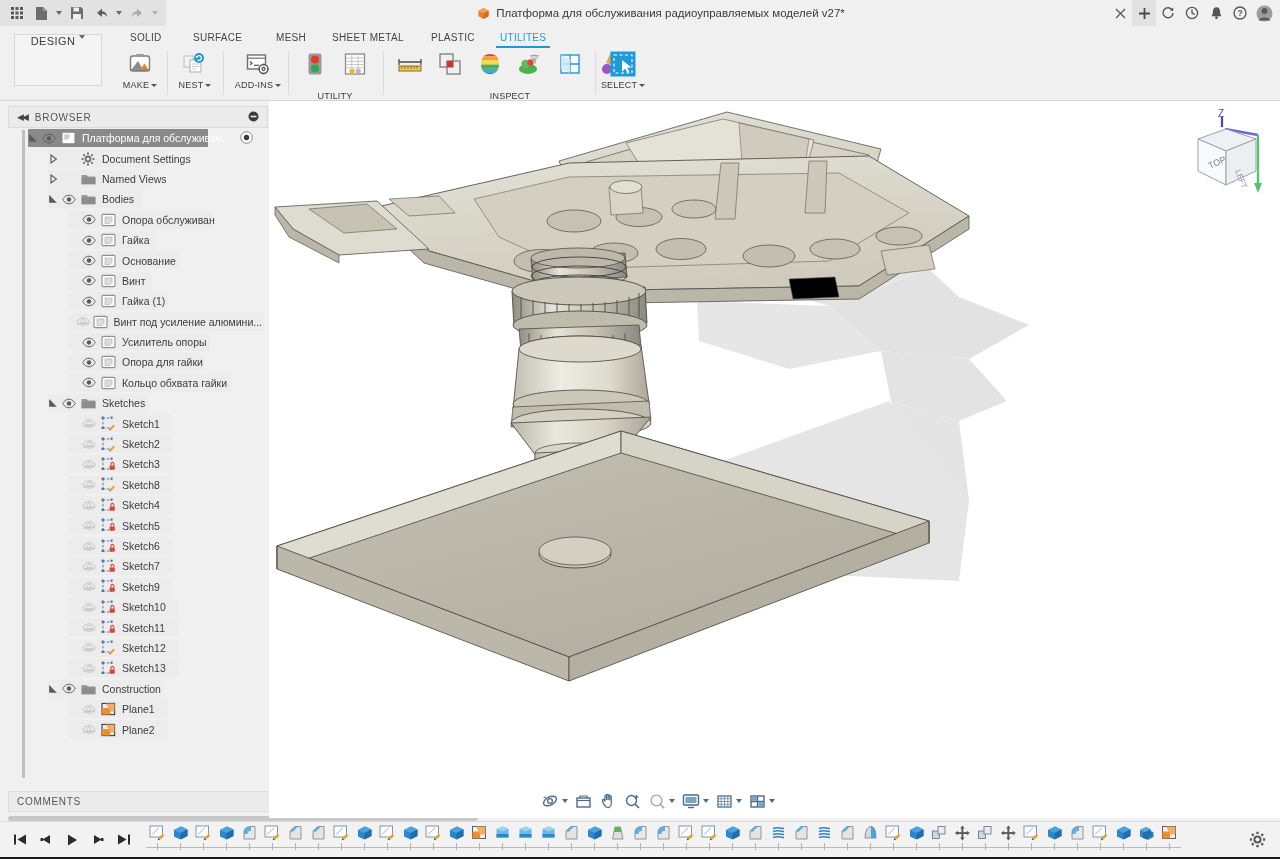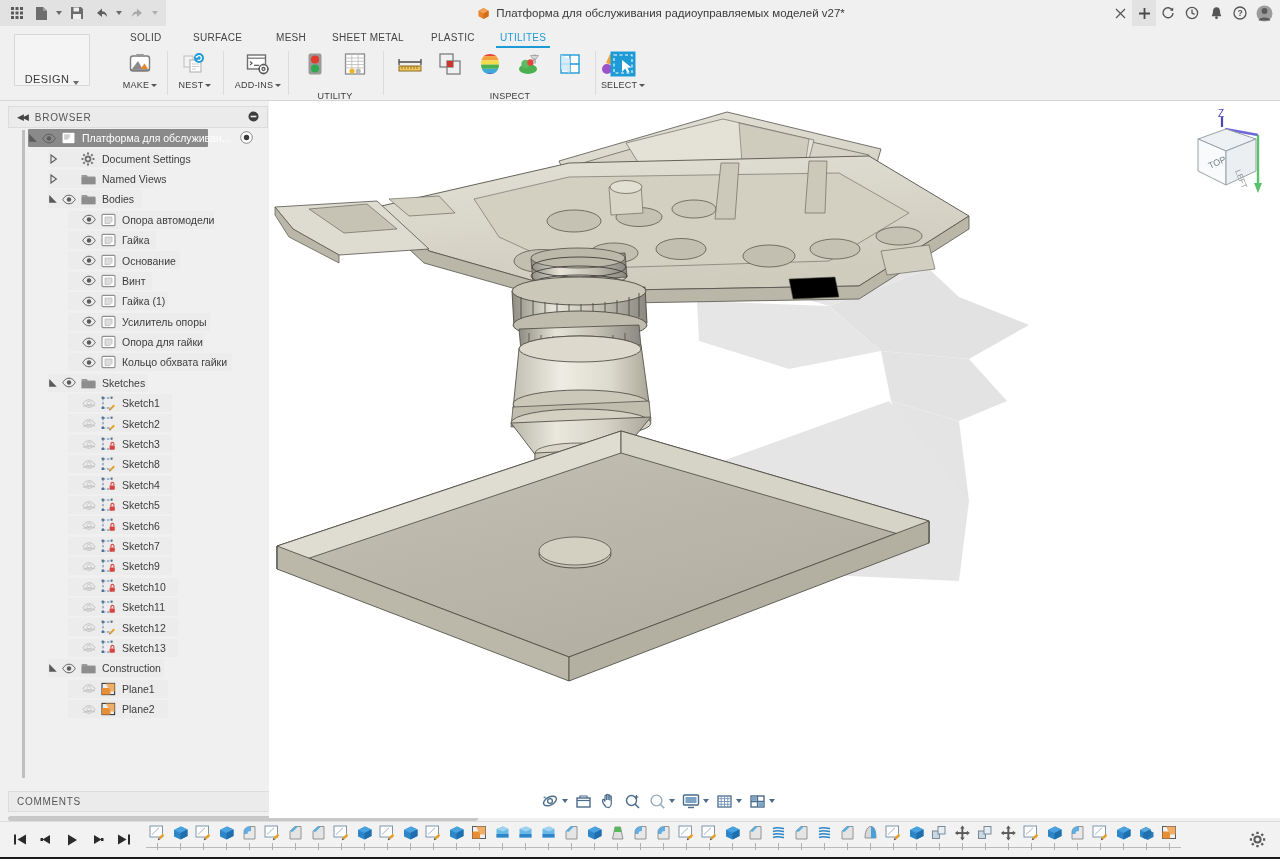--- a/index.html
+++ b/index.html
@@ -41,23 +41,23 @@
   }
   .tb-plus { background:#e2e2e2; }
 
   
   .ribbon {
     position:absolute; top:26px; left:0; width:1280px; height:75px;
     background:#f0f0f0;
     border-bottom:1px solid #d6d6d6;
   }
   .design-box {
-    position:absolute; left:14px; top:8px; width:76px; height:52px;
+    position:absolute; left:14px; top:8px; width:88px; height:52px;
     border:1px solid #d8d8d8; background:#f4f4f4;
-    display:flex; align-items:flex-end; justify-content:center; gap:4px;
+    display:flex; align-items:flex-start; justify-content:center; gap:4px;
     font-size:11px; letter-spacing:.4px; color:#3a3a3a; cursor:pointer;
   }
   .tabrow { position:absolute; left:110px; top:0; right:0; height:22px; }
   .rtab {
     position:absolute; top:6px; font-size:10px; letter-spacing:.3px;
     color:#444; cursor:pointer; text-align:center; white-space:nowrap;
   }
   .rtab.active { color:#1e9bd7; }
   .rtab.active:after {
     content:''; position:absolute; left:-4px; right:-4px; bottom:-5px;
@@ -557,21 +557,21 @@
               <path d="M7 1.2 C2.8 1.2 .8 5.5 .8 5.5 C.8 5.5 2.8 9.8 7 9.8 C11.2 9.8 13.2 5.5 13.2 5.5 C13.2 5.5 11.2 1.2 7 1.2 Z" fill="none" stroke="#5a5a5a" stroke-width="1"></path>
               <circle cx="7" cy="5.5" r="2.2" fill="#5a5a5a"></circle>
             </svg>
           </span>
           <span class="ticon">
             <svg width="15" height="14" viewBox="0 0 15 14">
               <rect x="1" y="1.4" width="13" height="11.2" rx="1" fill="#fff" stroke="#8f8f8f" stroke-width="1.1"></rect>
               <path d="M4 4 h7 v4.4 l-2.2 2.2 h-4.8 Z" fill="#dcdcdc" stroke="#b4b4b4" stroke-width=".7"></path>
             </svg>
           </span>
-          <span class="tlabel">Опора автомодели</span>
+          <span class="tlabel">Опора обслуживан</span>
         </div>
         <div class="trow">
           <div class="hl" style="left: 60px; width: 88px;"></div>
           <span class="tspacer" style="width: 58px;"></span>
           <span class="tarrow"></span>
           <span class="eye">
             <svg width="14" height="11" viewBox="0 0 14 11">
               <path d="M7 1.2 C2.8 1.2 .8 5.5 .8 5.5 C.8 5.5 2.8 9.8 7 9.8 C11.2 9.8 13.2 5.5 13.2 5.5 C13.2 5.5 11.2 1.2 7 1.2 Z" fill="none" stroke="#5a5a5a" stroke-width="1"></path>
               <circle cx="7" cy="5.5" r="2.2" fill="#5a5a5a"></circle>
             </svg>
@@ -630,20 +630,39 @@
               <circle cx="7" cy="5.5" r="2.2" fill="#5a5a5a"></circle>
             </svg>
           </span>
           <span class="ticon">
             <svg width="15" height="14" viewBox="0 0 15 14">
               <rect x="1" y="1.4" width="13" height="11.2" rx="1" fill="#fff" stroke="#8f8f8f" stroke-width="1.1"></rect>
               <path d="M4 4 h7 v4.4 l-2.2 2.2 h-4.8 Z" fill="#dcdcdc" stroke="#b4b4b4" stroke-width=".7"></path>
             </svg>
           </span>
           <span class="tlabel">Гайка (1)</span>
+        </div>
+        <div class="trow">
+          <div class="hl" style="left: 60px; width: 196px;"></div>
+          <span class="tspacer" style="width: 58px;"></span>
+          <span class="tarrow"></span>
+          <span class="eye">
+            <svg width="14" height="11" viewBox="0 0 14 11">
+              <path d="M7 1.8 C3 1.8 1.1 5.5 1.1 5.5 C1.1 5.5 3 9.2 7 9.2 C11 9.2 12.9 5.5 12.9 5.5 C12.9 5.5 11 1.8 7 1.8 Z" fill="none" stroke="#bdbdbd" stroke-width="1"></path>
+              <circle cx="7" cy="5.5" r="2.1" fill="none" stroke="#cecece" stroke-width="1"></circle>
+              <path d="M1 8.6 C4 6.6 9.8 6.2 13 8.2" fill="none" stroke="#bdbdbd" stroke-width="1"></path>
+            </svg>
+          </span>
+          <span class="ticon">
+            <svg width="15" height="14" viewBox="0 0 15 14">
+              <rect x="1" y="1.4" width="13" height="11.2" rx="1" fill="#fff" stroke="#8f8f8f" stroke-width="1.1"></rect>
+              <path d="M4 4 h7 v4.4 l-2.2 2.2 h-4.8 Z" fill="#dcdcdc" stroke="#b4b4b4" stroke-width=".7"></path>
+            </svg>
+          </span>
+          <span class="tlabel">Винт под усиление алюмини...</span>
         </div>
         <div class="trow">
           <div class="hl" style="left: 60px; width: 142px;"></div>
           <span class="tspacer" style="width: 58px;"></span>
           <span class="tarrow"></span>
           <span class="eye">
             <svg width="14" height="11" viewBox="0 0 14 11">
               <path d="M7 1.2 C2.8 1.2 .8 5.5 .8 5.5 C.8 5.5 2.8 9.8 7 9.8 C11.2 9.8 13.2 5.5 13.2 5.5 C13.2 5.5 11.2 1.2 7 1.2 Z" fill="none" stroke="#5a5a5a" stroke-width="1"></path>
               <circle cx="7" cy="5.5" r="2.2" fill="#5a5a5a"></circle>
             </svg>

